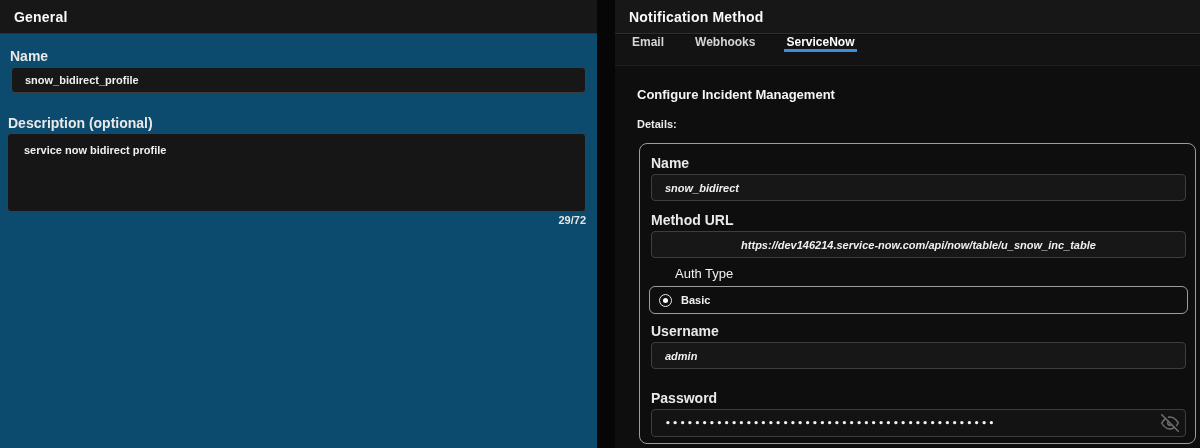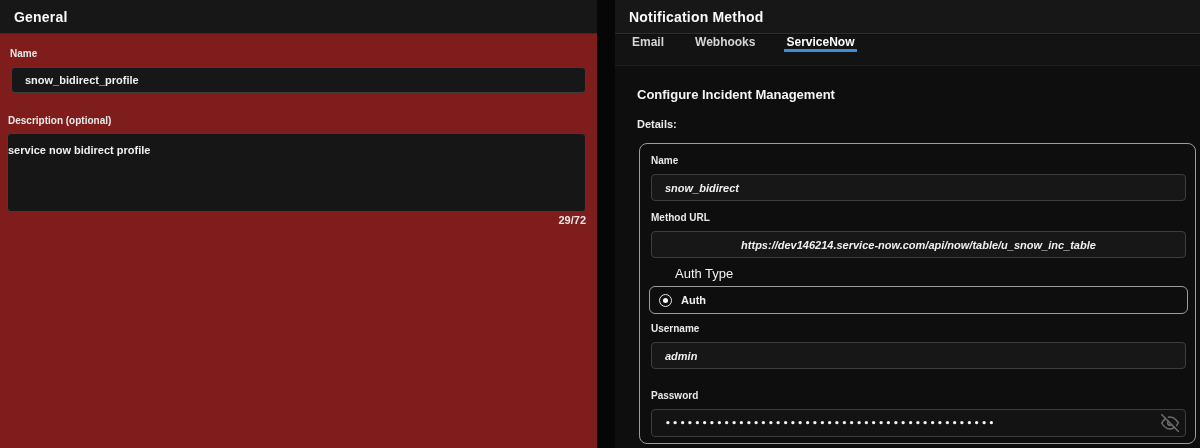--- a/index.html
+++ b/index.html
@@ -1,38 +1,38 @@
 <!DOCTYPE html>
 <html><head>
 <meta charset="utf-8">
 <style>
   * { margin:0; padding:0; box-sizing:border-box; }
   html,body { width:1200px; height:448px; background:#060606; overflow:hidden;
     font-family:"Liberation Sans", sans-serif; }
   .stage { position:relative; width:1200px; height:448px; background:#060606; }
 
   
-  .panel { position:absolute; top:0; height:448px; background:#7f1d1d; }
+  .panel { position:absolute; top:0; height:448px; background:#0c4a6e; }
   .panel-left  { left:0;   width:597px; }
   .panel-right { left:615px; width:585px; background:#0e0e0e; }
 
   .panel-header { position:absolute; left:0; top:0; width:100%; height:34px;
     background:#171717; border-bottom:1px solid #2e2e2e; display:flex; align-items:center; }
   .panel-title { color:#fafafa; font-size:14px; font-weight:700; padding-left:14px; letter-spacing:.2px; }
 
   
-  .field-label { position:absolute; color:#e9e9e9; font-size:10px; font-weight:700; }
+  .field-label { position:absolute; color:#e9e9e9; font-size:14px; font-weight:700; }
   .text-input { position:absolute; background:#171717; border:1px solid #3e3e3e; border-radius:4px;
     color:#f0f0f0; font-size:11px; font-weight:600; font-family:"Liberation Sans", sans-serif;
     padding:0 13px; outline:none; }
   .left-name-input { left:11px; top:67px; width:575px; height:26px; }
   .desc-area { position:absolute; left:7px; top:133px; width:579px; height:79px;
     background:#161616; border:1px solid #3e3e3e; border-radius:4px; color:#f0f0f0;
     font-size:11px; font-weight:600; font-family:"Liberation Sans", sans-serif;
-    padding:10px 0; resize:none; outline:none; }
+    padding:10px 16px; resize:none; outline:none; }
   .char-counter { position:absolute; top:214px; right:11px; color:#e6e6e6; font-size:11px; font-weight:700; }
 
   
   .tab-bar { position:absolute; left:0; top:35px; width:100%; height:31px; background:#131313;
     border-bottom:1px solid #1f1f1f; display:flex; align-items:flex-start; padding-left:15px; gap:27px; }
   .tab { display:flex; align-items:center; color:#d6d6d6; font-size:12px; font-weight:700;
     border-bottom:3px solid transparent; padding:0 2px; cursor:pointer; }
   .tab.active { color:#ffffff; border-bottom-color:#3a8fd9; }
 
   
@@ -106,21 +106,21 @@
 
       <label class="field-label" style="top:11px;">Name</label>
       <input class="text-input form-input" style="top: 30px;" type="text" value="snow_bidirect">
 
       <label class="field-label" style="top:68px;">Method URL</label>
       <input class="text-input form-input" style="top: 87px; text-align: center;" type="text" value="https://dev146214.service-now.com/api/now/table/u_snow_inc_table">
 
       <div class="auth-label">Auth Type</div>
       <div class="radio-row">
         <span class="radio-dot"></span>
-        <span class="radio-label">Auth</span>
+        <span class="radio-label">Basic</span>
       </div>
 
       <label class="field-label" style="top:179px;">Username</label>
       <input class="text-input form-input" style="top: 198px;" type="text" value="admin">
 
       <label class="field-label" style="top:246px;">Password</label>
       <div class="password-wrap">
         <input class="password-input" type="text" value="•••••••••••••••••••••••••••••••••••••••••••••" style="">
         <button class="eye-btn">
           <svg viewBox="0 0 24 24">

